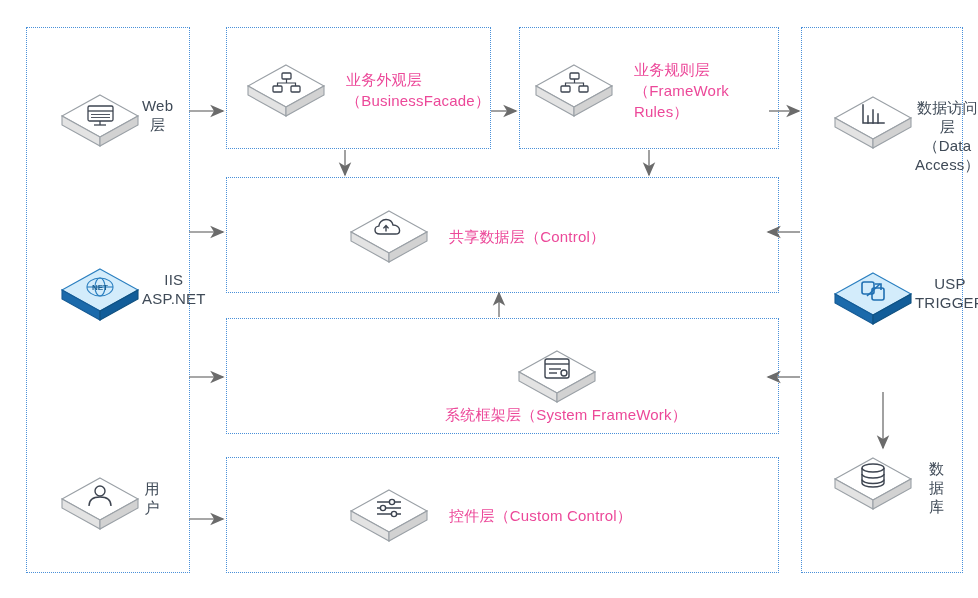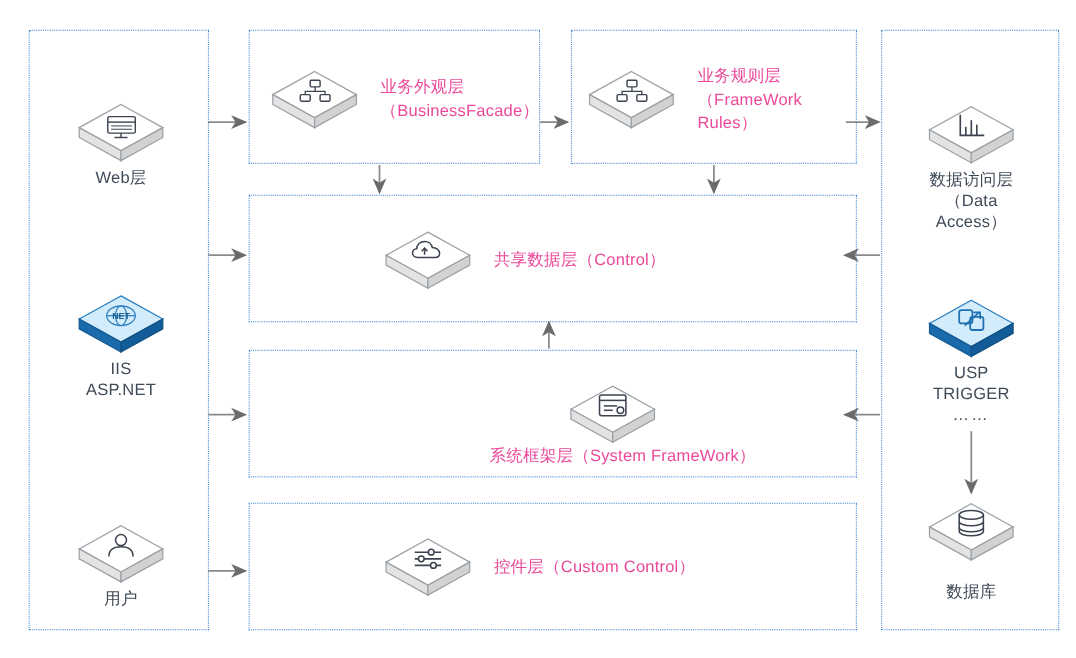--- a/index.html
+++ b/index.html
@@ -17,22 +17,20 @@
   }
   .zone{
     position:absolute;
     border:1px dotted #4a90d9;
     box-sizing:border-box;
     background:transparent;
   }
   .node{
     position:absolute;
     display:flex;
-    flex-direction:column;
-    align-items:center;
     justify-content:flex-start;
     box-sizing:border-box;
   }
   .node .caption{
     text-align:center;
     font-size:15px;
     line-height:19px;
     color:#3f4a57;
     white-space:pre-line;
     letter-spacing:0.2px;

